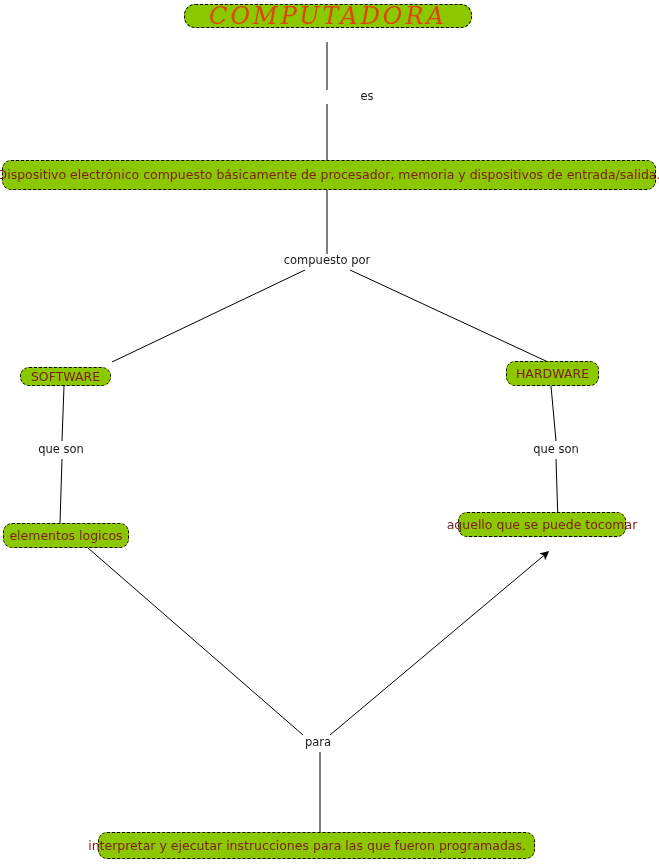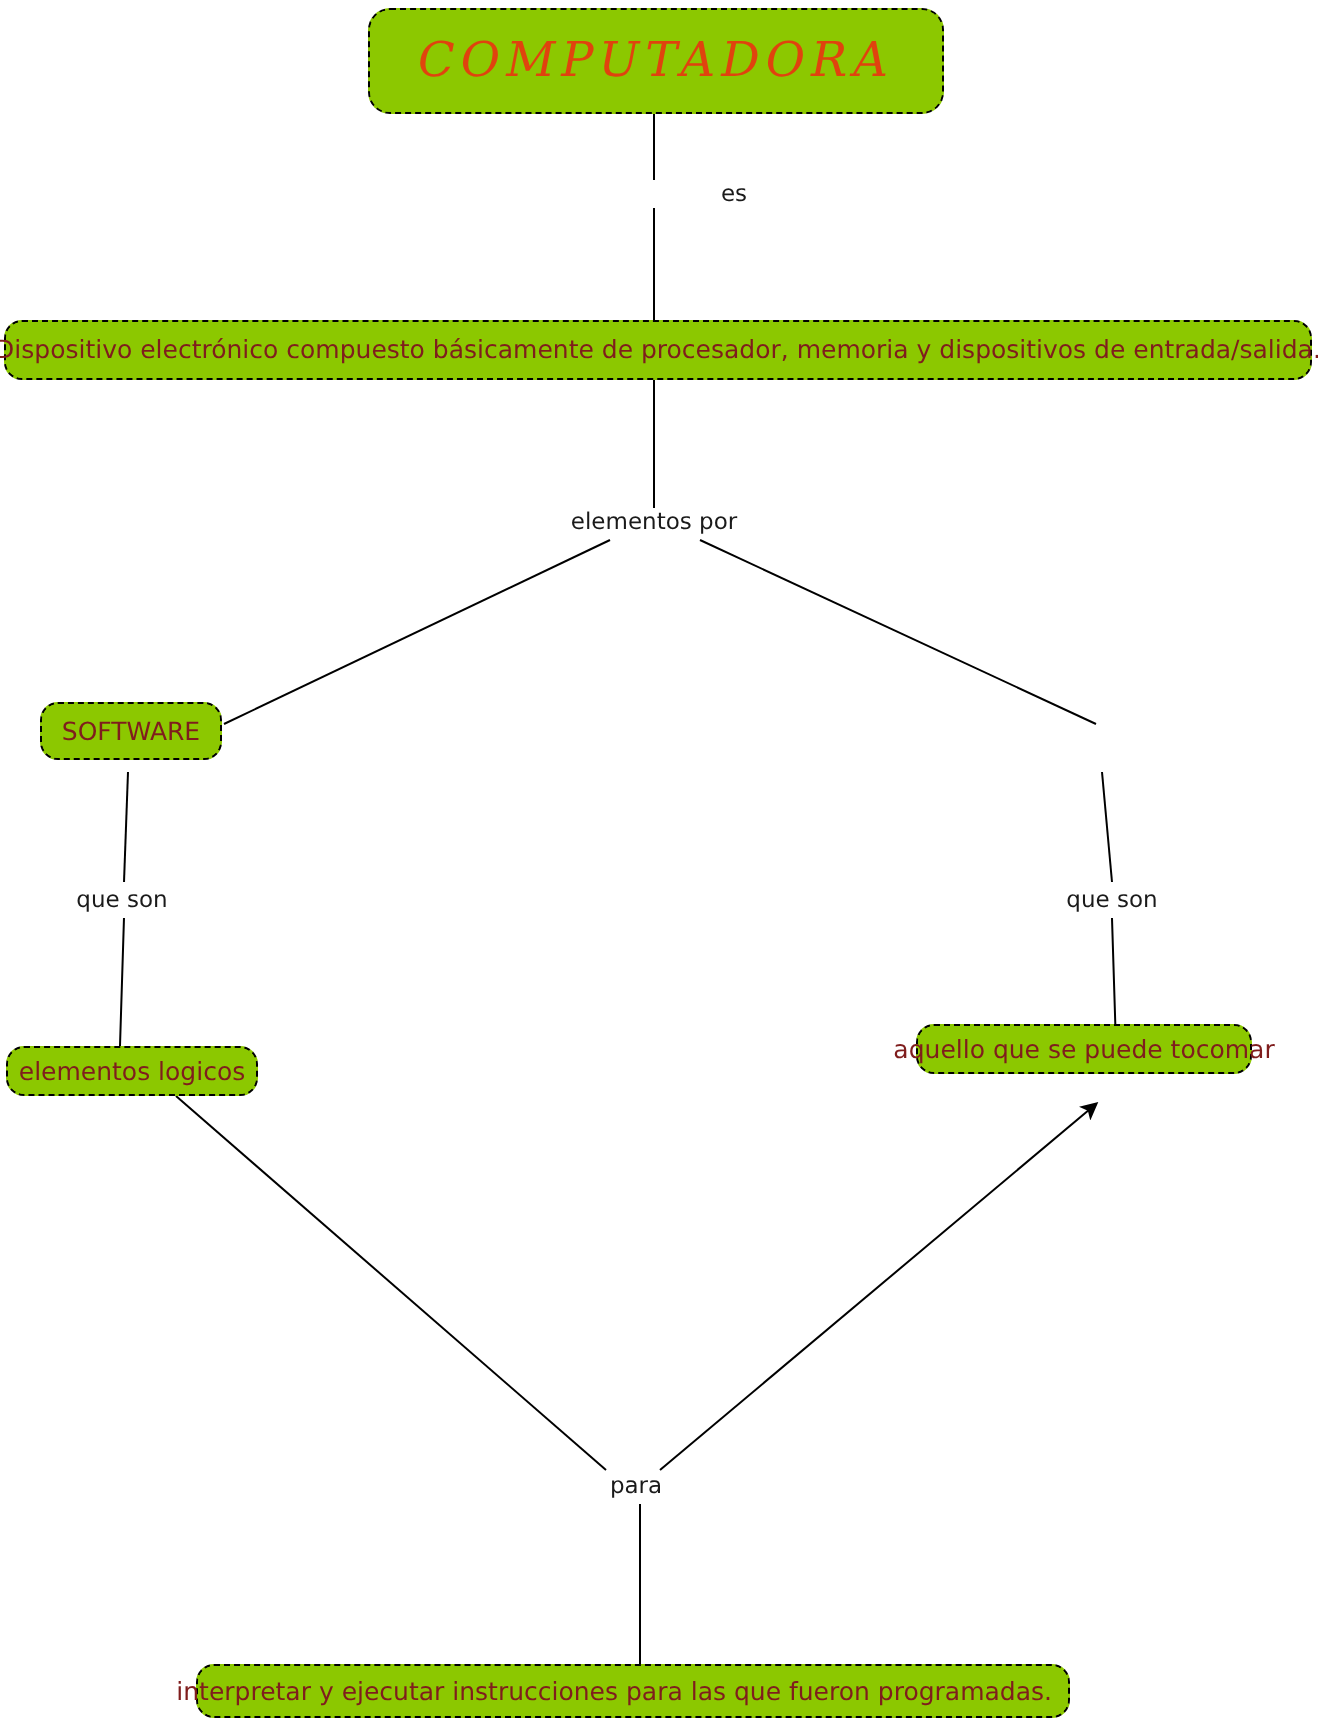--- a/index.html
+++ b/index.html
@@ -99,48 +99,51 @@
     <line x1="551" y1="386" x2="556" y2="441" stroke="#000000" stroke-width="1"></line>
     <line x1="556" y1="459" x2="558" y2="523" stroke="#000000" stroke-width="1"></line>
 
     <line x1="88" y1="548" x2="303" y2="735" stroke="#000000" stroke-width="1"></line>
 
     <line x1="330" y1="735" x2="548" y2="552" stroke="#000000" stroke-width="1" marker-end="url(#arrowhead)"></line>
 
     <line x1="320" y1="752" x2="320" y2="832" stroke="#000000" stroke-width="1"></line>
   </svg>
 
-  <div class="node node-title" style="left:184px; top:4px; width:288px; height:53px;">
+  <div class="node node-title" style="left:184px; top:4px; width:288px; height:24px;">
     <span>COMPUTADORA</span>
   </div>
 
   <div class="node node-sentence" style="left:2px; top:160px; width:654px; height:30px;">
     <span>Dispositivo electrónico compuesto básicamente de procesador, memoria y dispositivos de entrada/salida.</span>
   </div>
 
-  <div class="node node-label-box" style="left:20px; top:351px; width:91px; height:29px;">
+  <div class="node node-label-box" style="left:20px; top:367px; width:91px; height:19px;">
     <span>SOFTWARE</span>
   </div>
 
+  <div class="node node-label-box" style="left:506px; top:361px; width:93px; height:25px;">
+    <span>HARDWARE</span>
+  </div>
 
   <div class="node node-label-box" style="left:3px; top:523px; width:126px; height:25px;">
     <span>elementos logicos</span>
   </div>
 
   <div class="node node-label-box" style="left:458px; top:512px; width:168px; height:25px;">
     <span>aquello que se puede tocomar</span>
   </div>
 
   <div class="node node-sentence" style="left:98px; top:832px; width:437px; height:27px;justify-content:flex-end;">
     <span>interpretar y ejecutar instrucciones para las que fueron programadas.</span>
   </div>
 
   <div class="link-label" style="left:327px; top:97px;margin-left:40px;">es</div>
 
-  <div class="link-label" style="left:327px; top:261px;">elementos por</div>
+  <div class="link-label" style="left:327px; top:261px;">compuesto por</div>
 
   <div class="link-label" style="left:61px; top:450px;">que son</div>
 
   <div class="link-label" style="left:556px; top:450px;">que son</div>
 
   <div class="link-label" style="left:318px; top:743px;">para</div>
 
 </div>
 
 </body></html>

